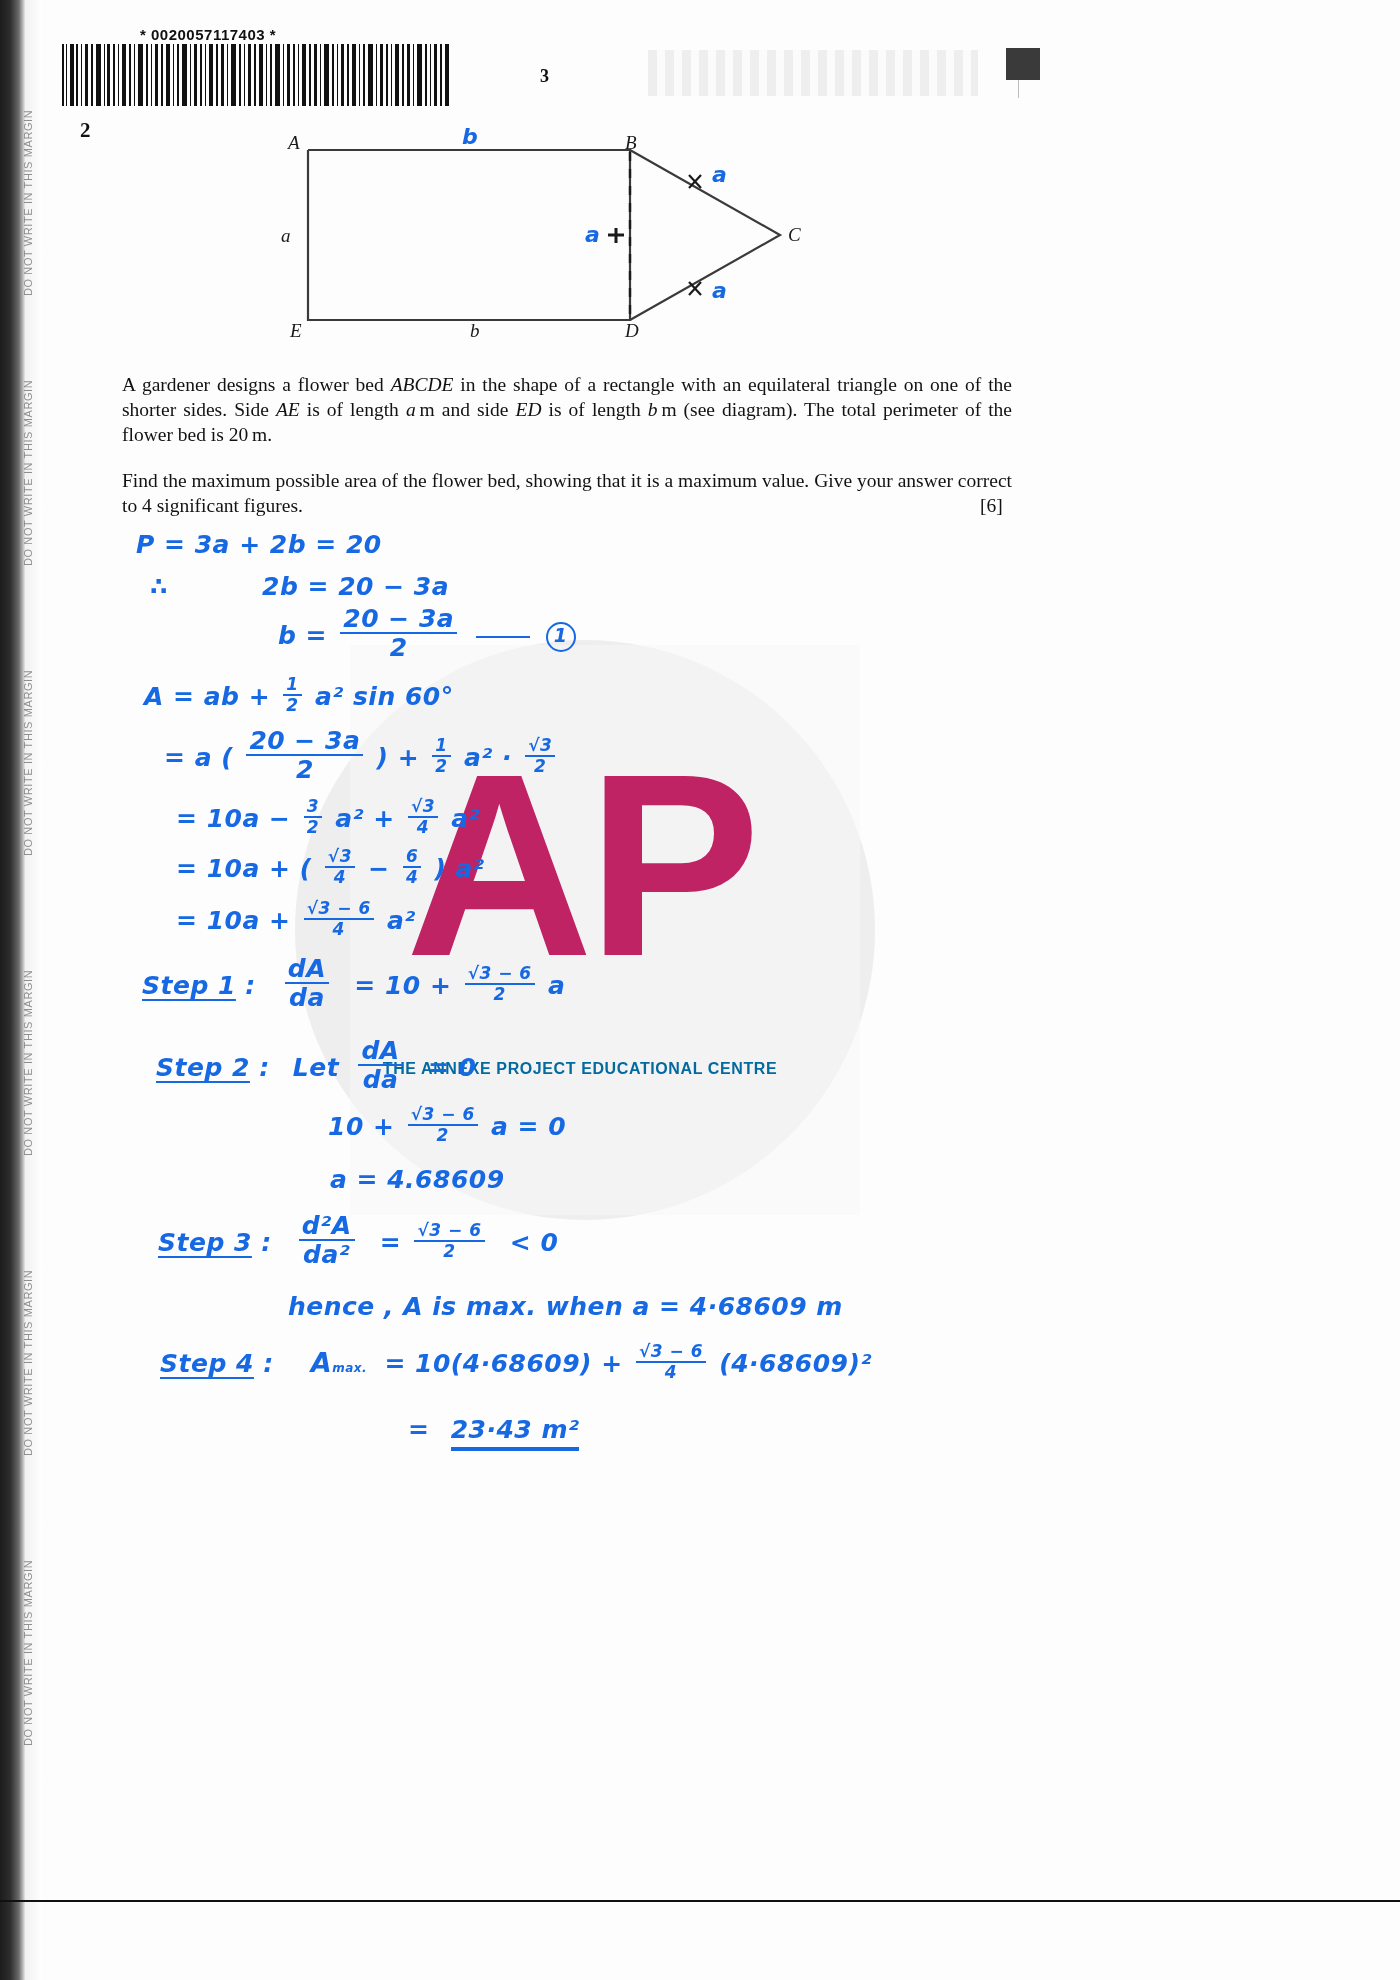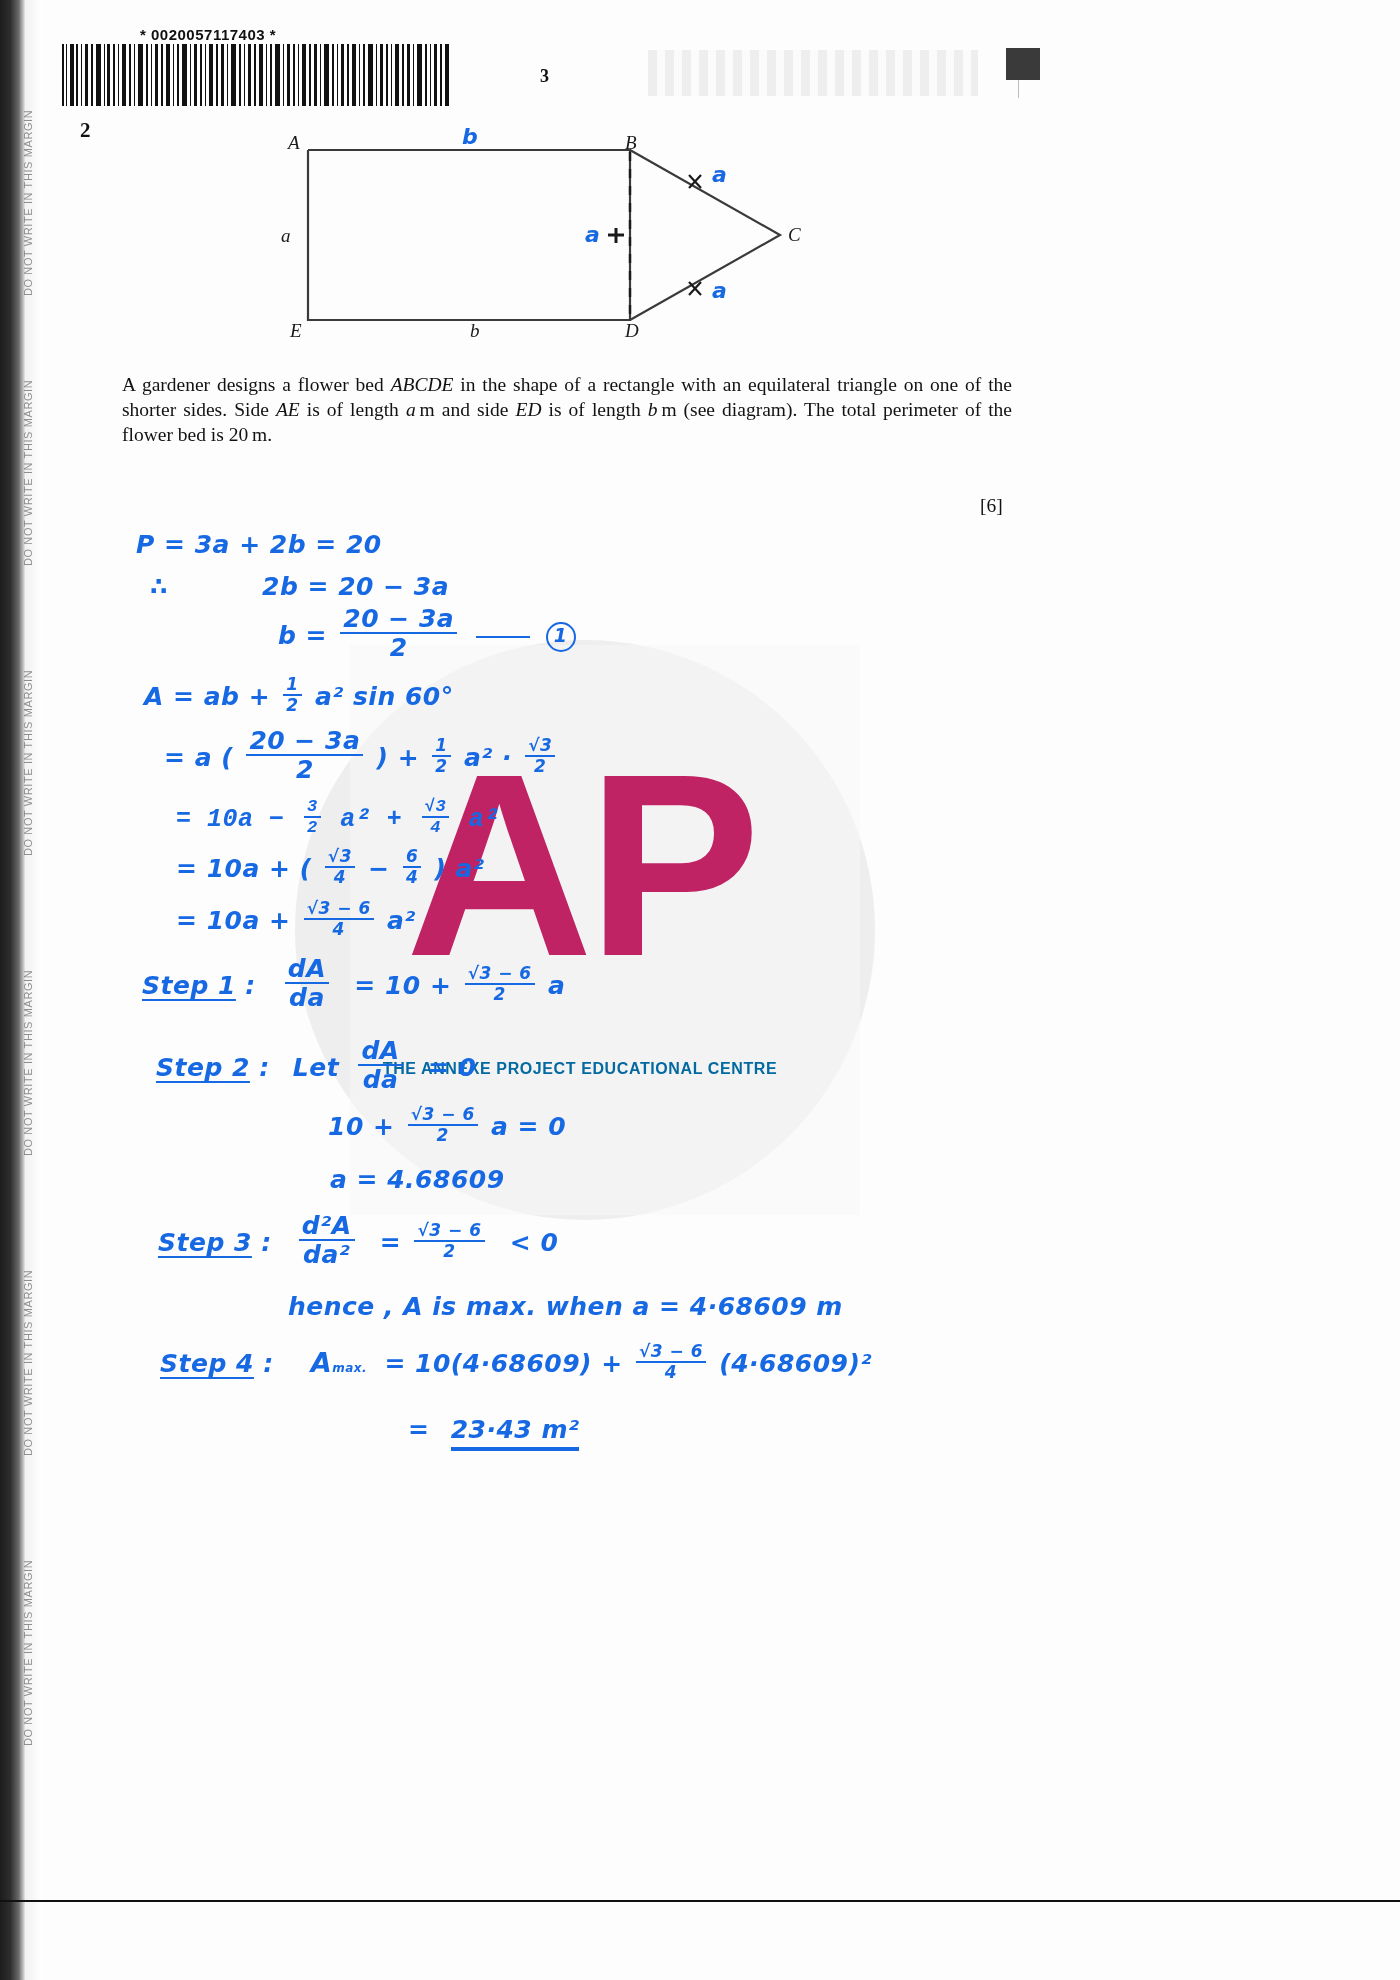--- a/index.html
+++ b/index.html
@@ -271,20 +271,23 @@
     <span class="fig-label" style="left:1px;  top:95px;">a</span>
     <span class="fig-label" style="left:190px;top:190px;">b</span>
 
     <span class="fig-hand" style="left:182px;top:-6px;">b</span>
     <span class="fig-hand" style="left:432px;top:32px;">a</span>
     <span class="fig-hand" style="left:305px;top:92px;">a</span>
     <span class="fig-hand" style="left:432px;top:148px;">a</span>
   </div>
 
   <div class="qtext" style="top:372px;">A gardener designs a flower bed <i>ABCDE</i> in the shape of a rectangle with an equilateral triangle on one of the shorter sides. Side <i>AE</i> is of length <i>a</i> m and side <i>ED</i> is of length <i>b</i> m (see diagram). The total perimeter of the flower bed is 20 m.</div>
+  <div class="qtext" style="top:468px;">
+    <span>Find the maximum possible area of the flower bed, showing that it is a maximum value. Give your answer correct to 4 significant figures.</span>
+  </div>
   <div class="qtext" style="top:493px;left:980px;width:40px;">[6]</div>
 
   <div class="wm"></div>
   <div class="wm-block"></div>
   <div class="wm-ap">AP</div>
   <div class="wm-txt">THE ANNEXE PROJECT EDUCATIONAL CENTRE</div>
 
   <div class="hand" style="left:136px;top:530px;">
     <span>P = 3a + 2b = 20</span>
   </div>
@@ -322,21 +325,21 @@
       <span class="num">1</span>
       <span class="den">2</span>
     </span>
     <span>a² ·</span>
     <span class="frac sm">
       <span class="num">√3</span>
       <span class="den">2</span>
     </span>
   </div>
 
-  <div class="hand" style="left:176px;top:800px;font-family:Liberation Mono, monospace;">
+  <div class="hand" style="left:176px;top:800px;">
     <span>= 10a −</span>
     <span class="frac sm">
       <span class="num">3</span>
       <span class="den">2</span>
     </span>
     <span>a² +</span>
     <span class="frac sm">
       <span class="num">√3</span>
       <span class="den">4</span>
     </span>

